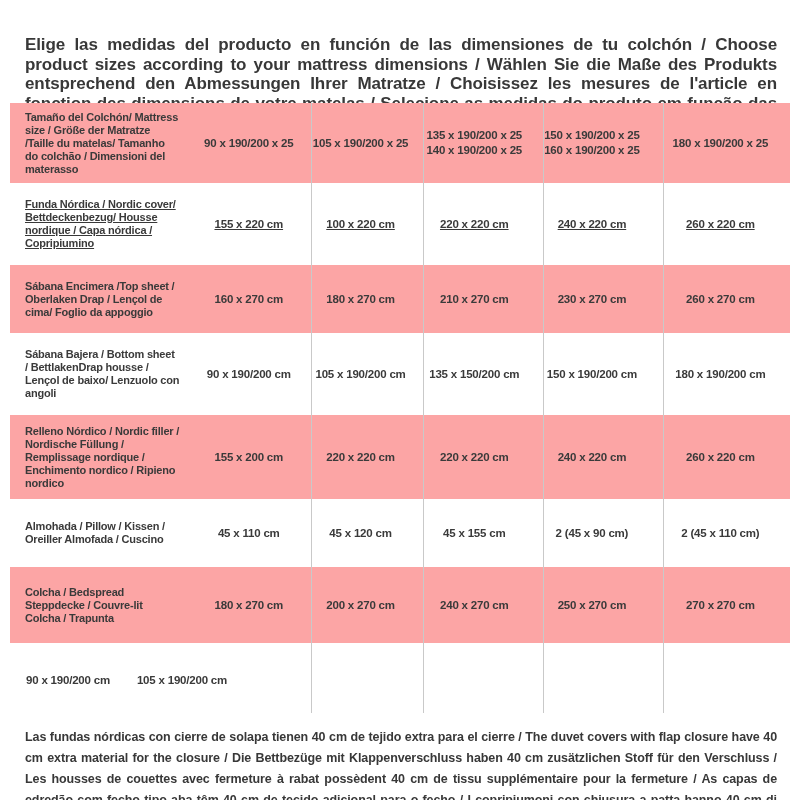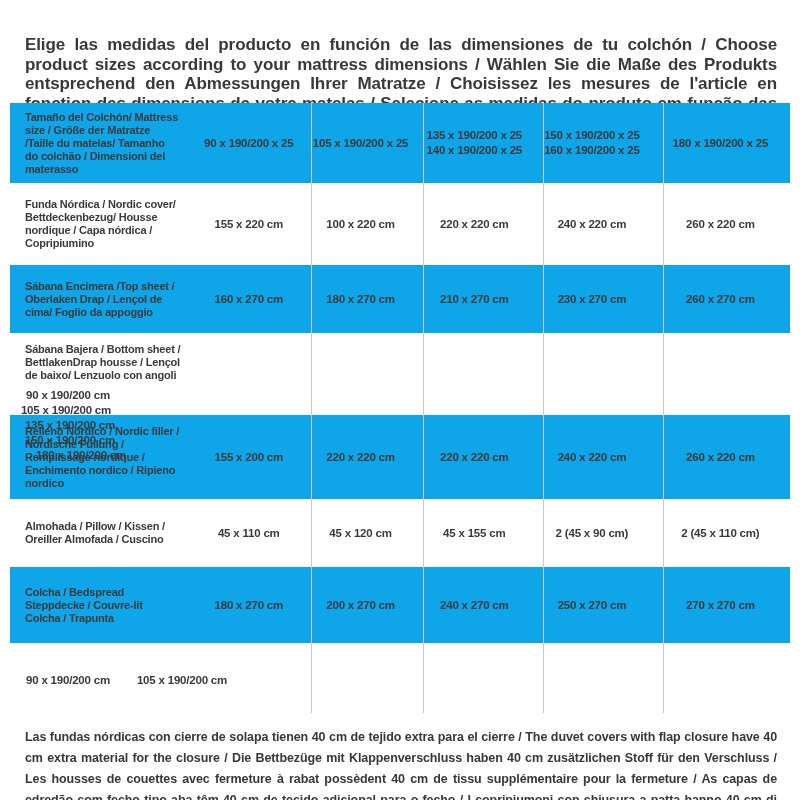--- a/index.html
+++ b/index.html
@@ -23,21 +23,21 @@
   .intro   { top: 18px;  font-size: 17px; line-height: 19.5px; }
   .footnote{ top: 714px; font-size: 12.5px; line-height: 21px; }
 
   .sizes-table {
     position: absolute;
     left: 10px;
     top: 103px;
     width: 780px;
   }
   .trow { display: flex; margin-bottom: 4px; }
-  .trow.alt { background: #0ea5e9; }
+  .trow.alt { background: #fca5a5; }
   .cell-label {
     width: 185px;
     box-sizing: border-box;
     padding: 6px 12px 6px 15px;
     display: flex;
     align-items: center;
     font-weight: bold;
     font-size: 11px;
     line-height: 13px;
     letter-spacing: -0.2px;
@@ -55,23 +55,23 @@
     letter-spacing: -0.2px;
     white-space: pre-line;
     color: #3a3a3a;
   }
   .c2 { width: 116px; }
   .c3 { width: 112px; }
   .c4 { width: 120px; }
   .c5 { width: 120px; }
   .c6 { width: 142px; }
   .h1 { height: 80px; }
-  .h2 { height: 74px; }
+  .h2 { height: 74px; text-decoration: underline; }
   .h3 { height: 68px; }
-  .h4 { height: 74px; flex-direction: column; }
+  .h4 { height: 74px; }
   .h5 { height: 84px; }
   .h6 { height: 60px; justify-content: space-between; }
   .h7 { height: 76px; }
   .h8 { height: 66px; }
   .vdivider {
     position: absolute;
     top: 0;
     bottom: 4px;
     width: 1px;
     background: #c9c9c9;
@@ -116,21 +116,21 @@
       <div class="cell-value c3">180 x 270 cm</div>
       <div class="cell-value c4">210 x 270 cm</div>
       <div class="cell-value c5">230 x 270 cm</div>
       <div class="cell-value c6">260 x 270 cm</div>
     </div>
 
     <div class="trow h4">
       <div class="cell-label">Sábana Bajera / Bottom sheet / BettlakenDrap housse / Lençol de baixo/ Lenzuolo con angoli</div>
       <div class="cell-value c2">90 x 190/200 cm</div>
       <div class="cell-value c3">105 x 190/200 cm</div>
-      <div class="cell-value c4">135 x 190/200 cm</div>
+      <div class="cell-value c4">135 x 150/200 cm</div>
       <div class="cell-value c5">150 x 190/200 cm</div>
       <div class="cell-value c6">180 x 190/200 cm</div>
     </div>
 
     <div class="trow alt h5">
       <div class="cell-label">Relleno Nórdico / Nordic filler / Nordische Füllung / Remplissage nordique / Enchimento nordico / Ripieno nordico</div>
       <div class="cell-value c2">155 x 200 cm</div>
       <div class="cell-value c3">220 x 220 cm</div>
       <div class="cell-value c4">220 x 220 cm</div>
       <div class="cell-value c5">240 x 220 cm</div>

